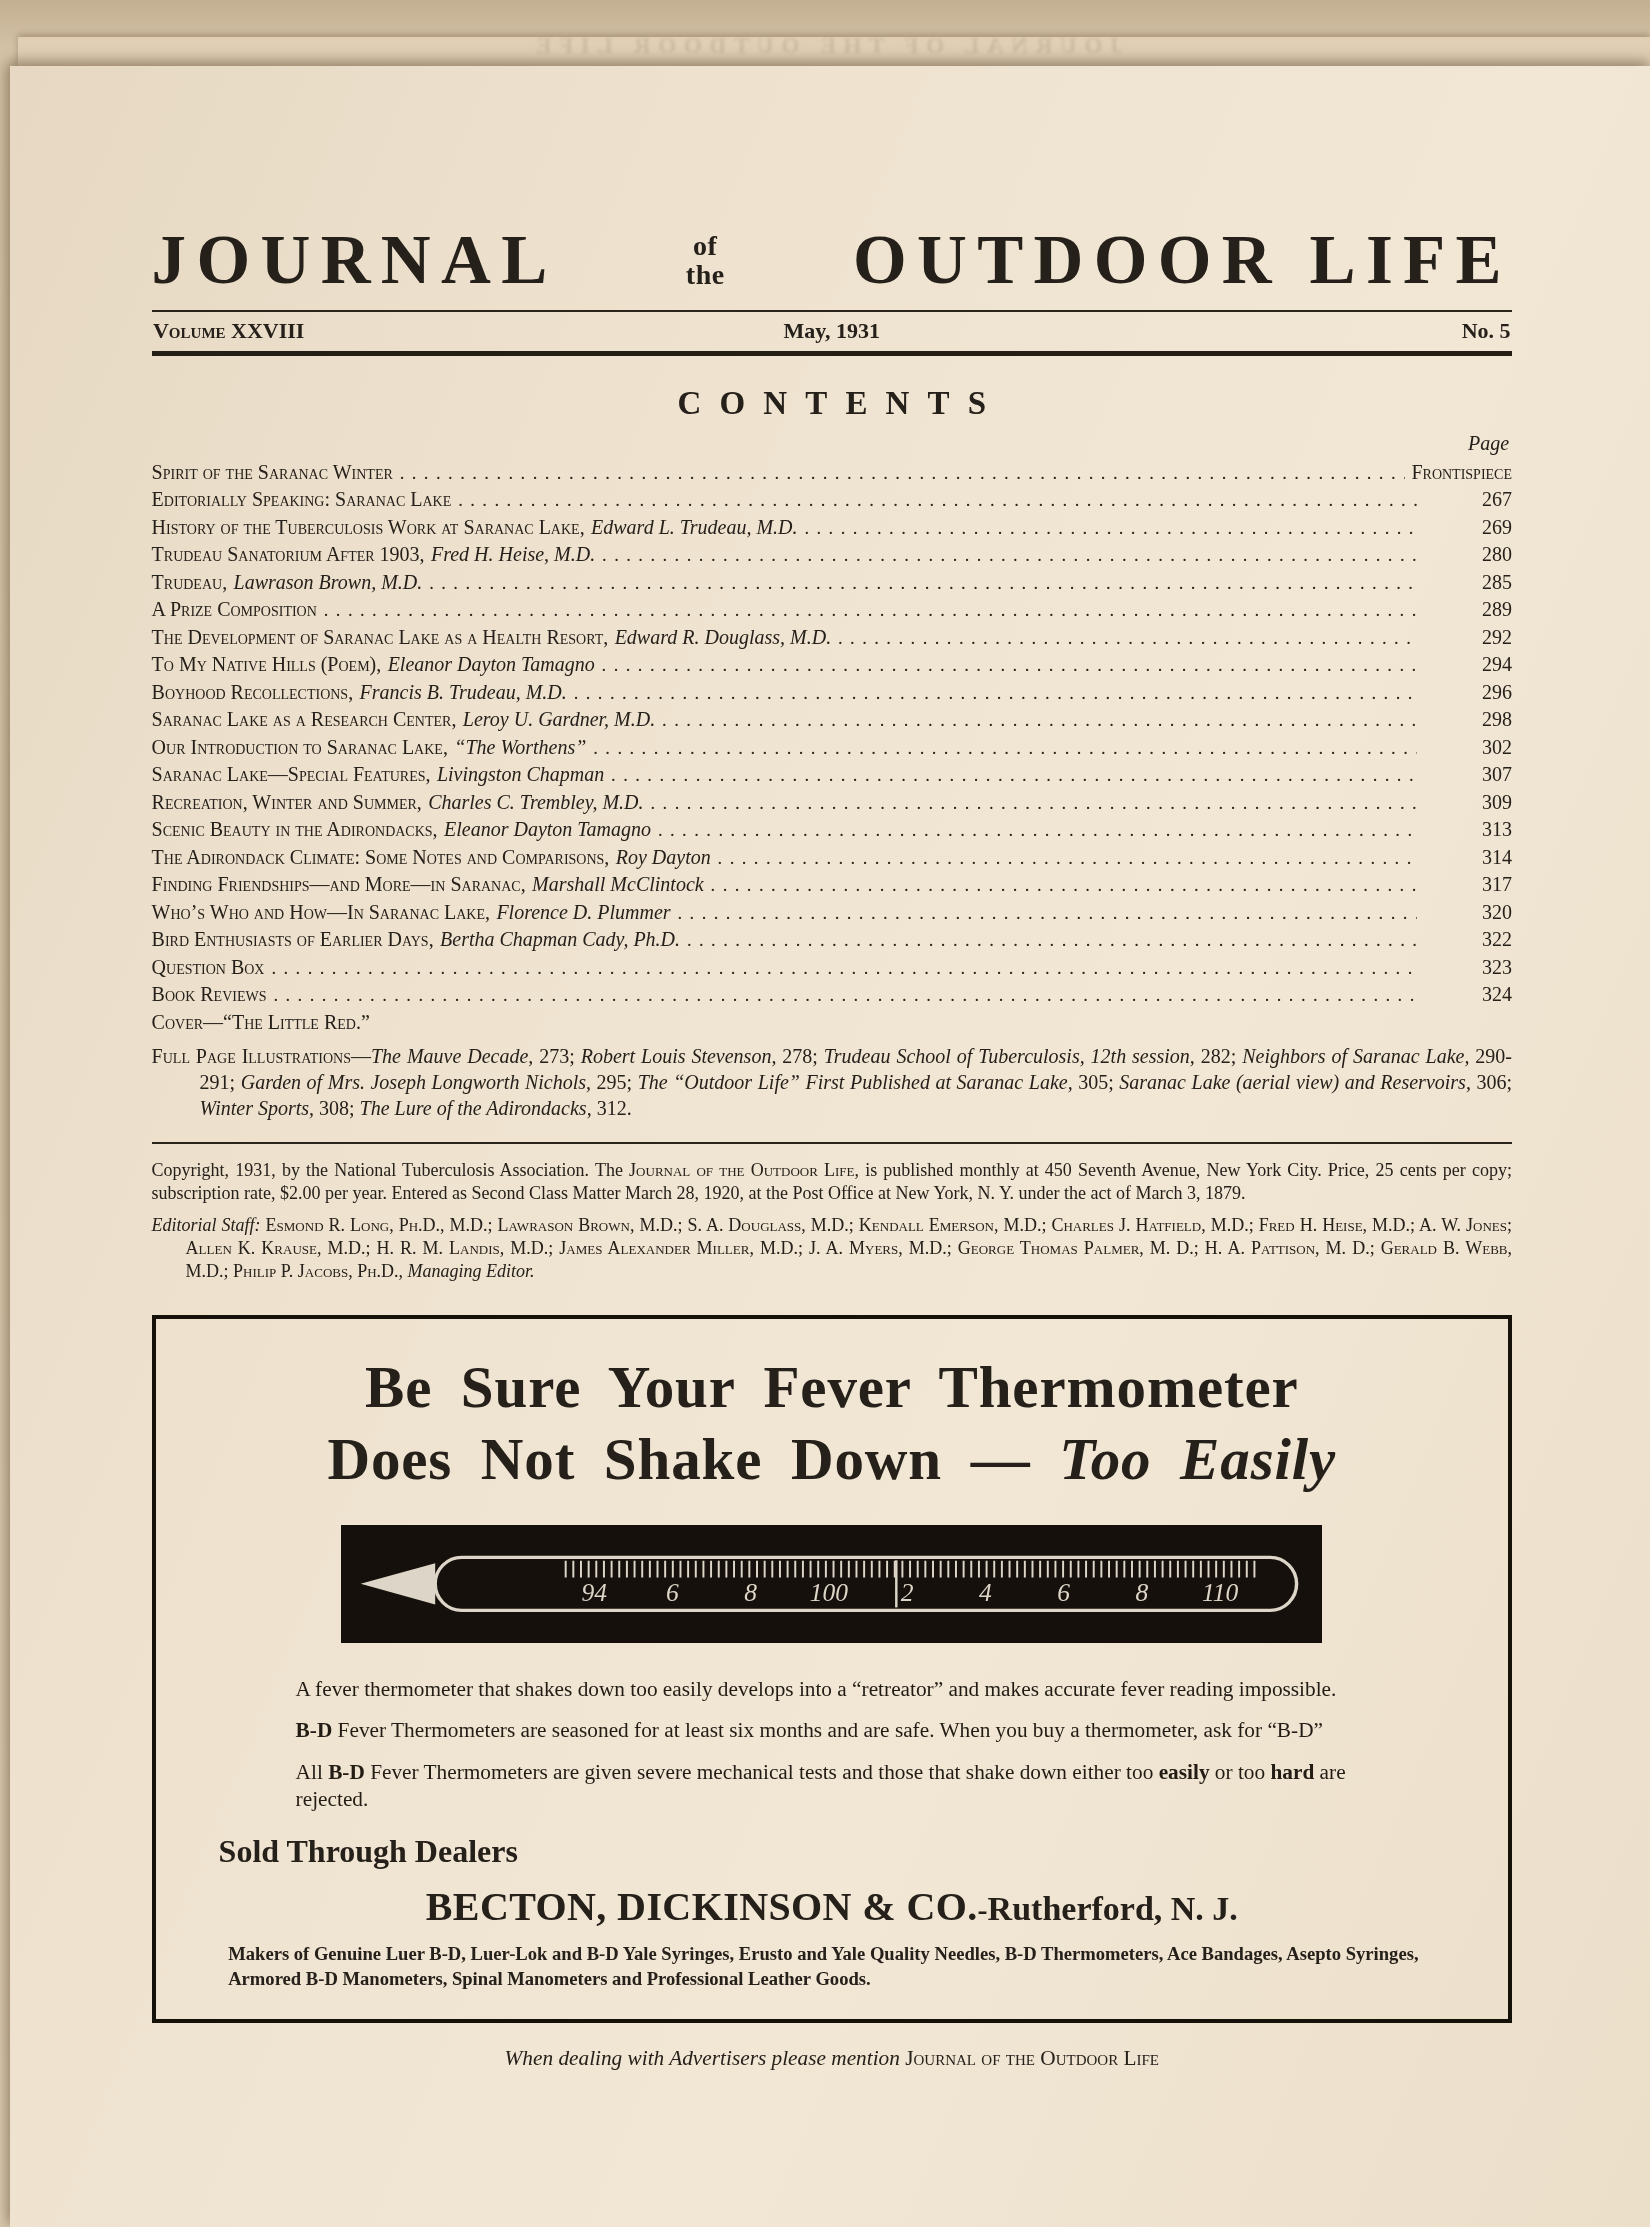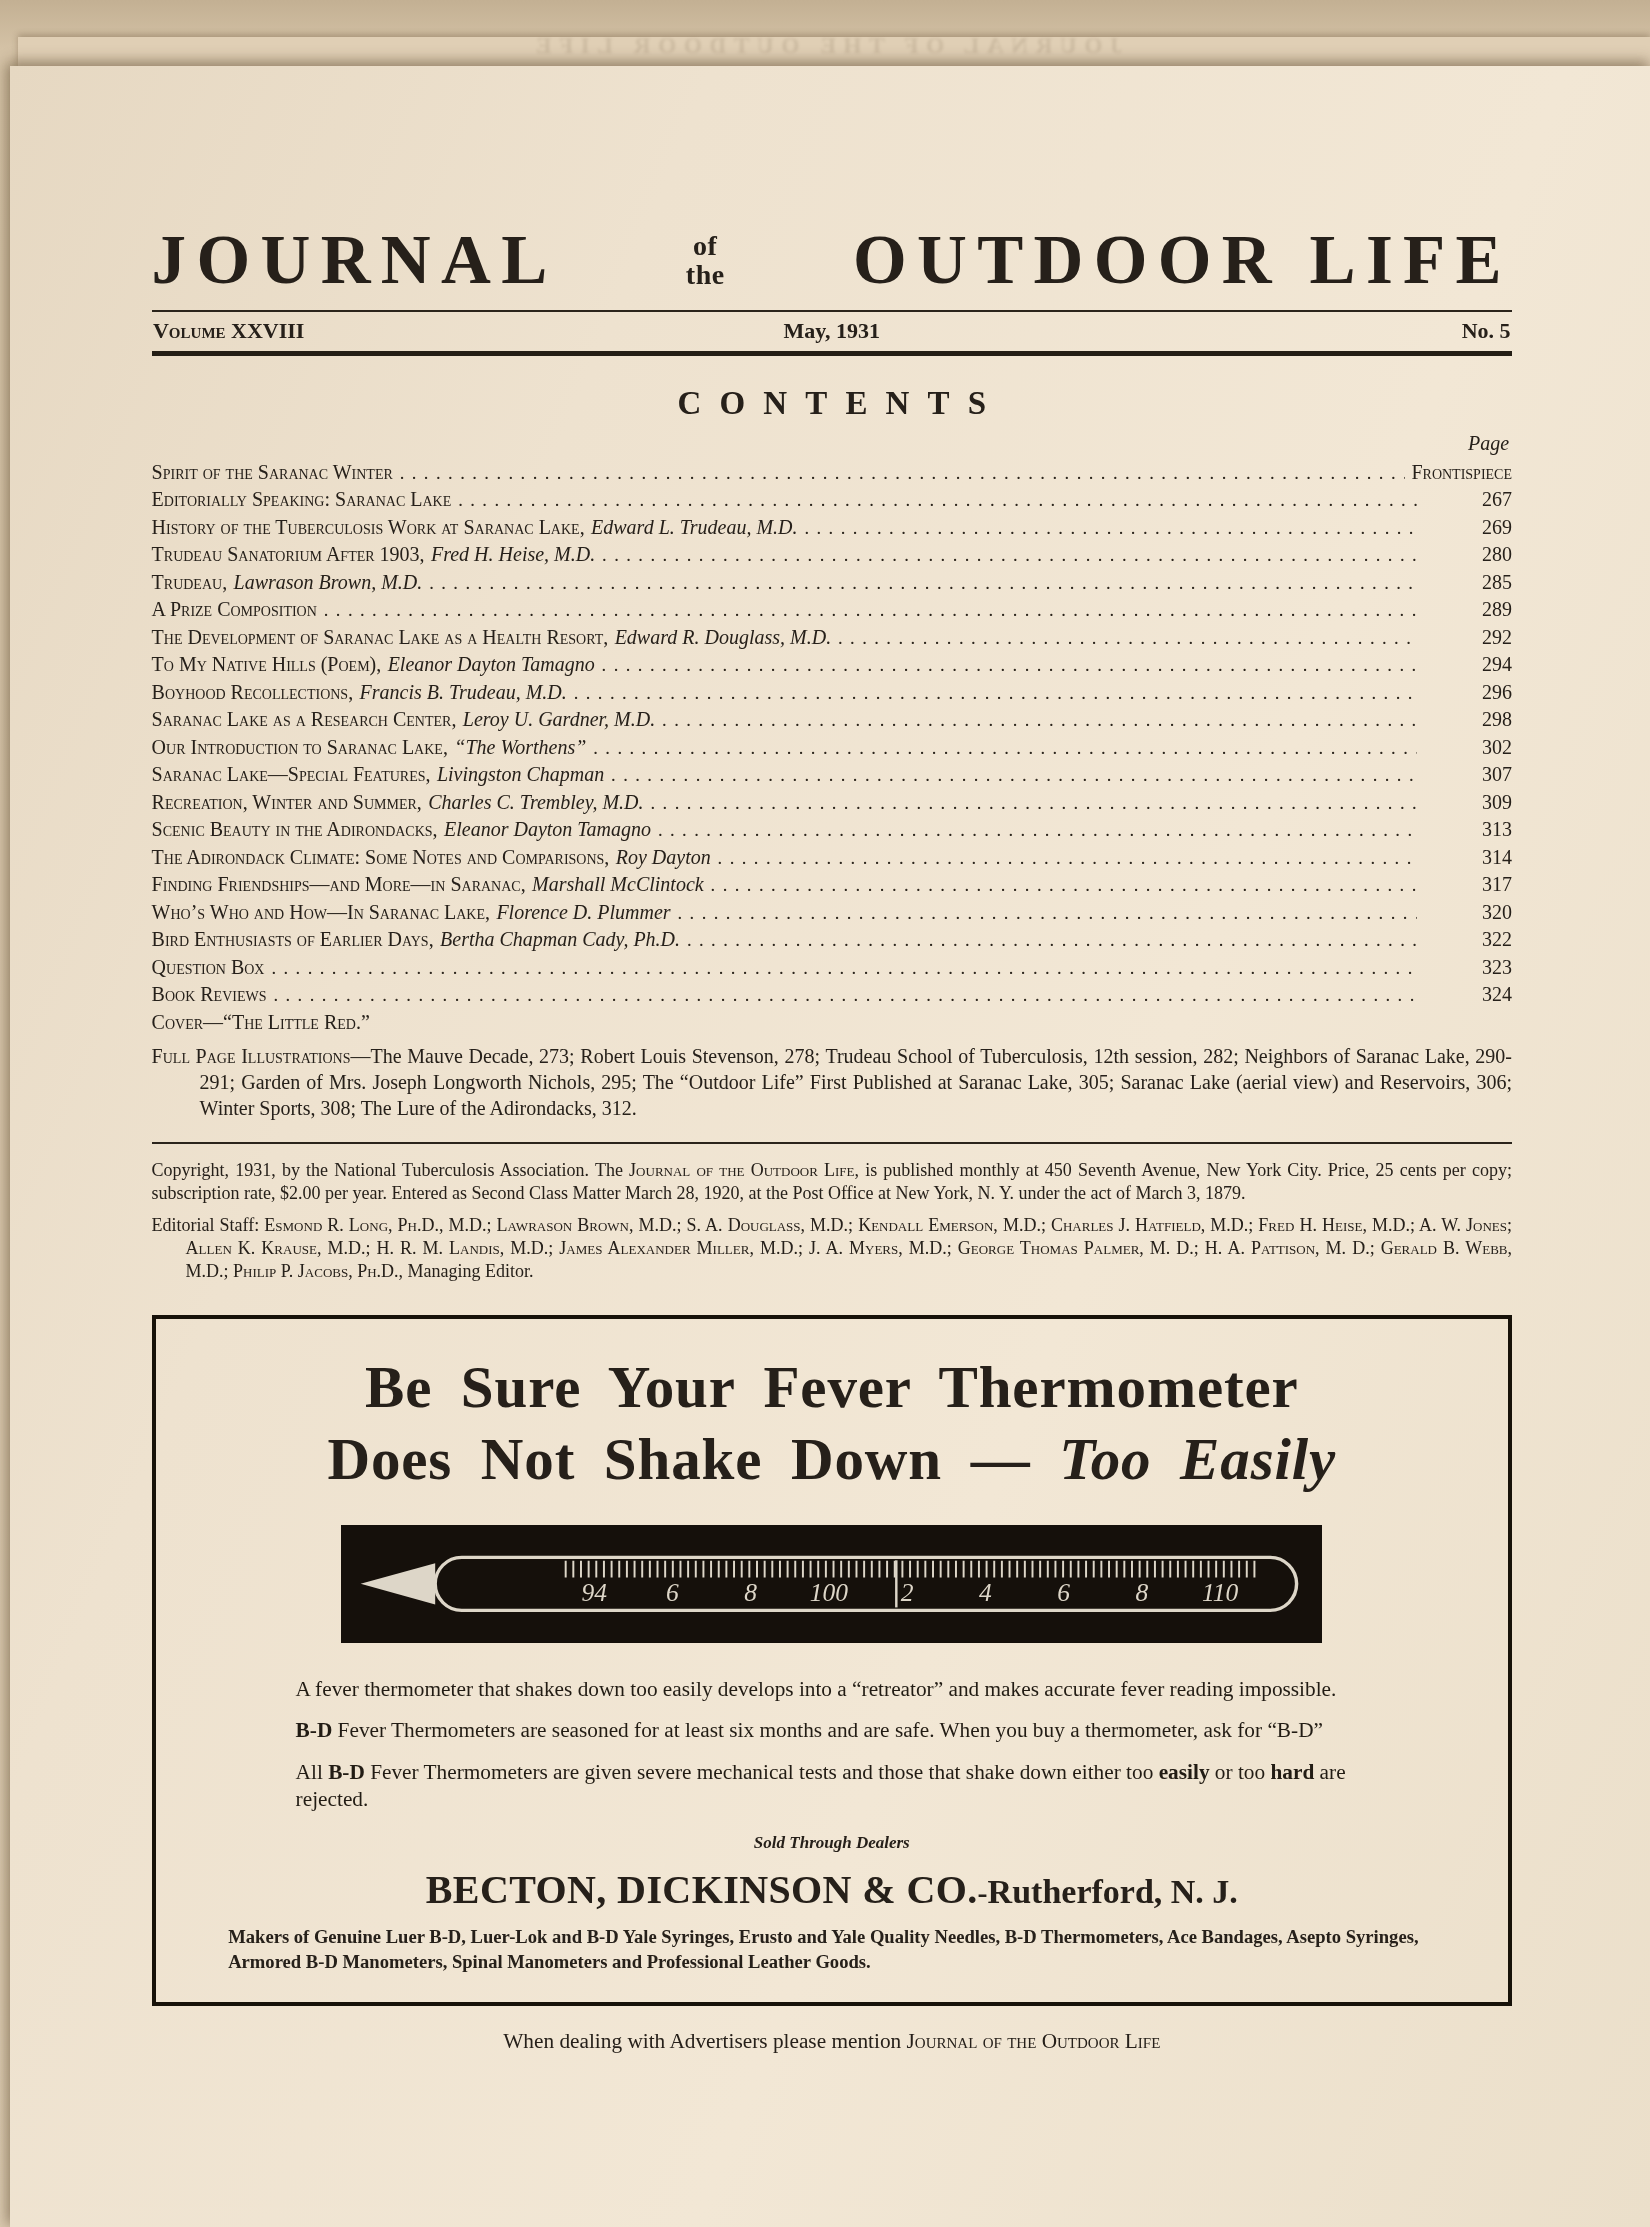--- a/index.html
+++ b/index.html
@@ -58,32 +58,32 @@
   
   .ad{margin-top:32px;border:4.1px solid #171209;padding:33px 63px 27.5px;}
   .ad-headline{margin:0;text-align:center;font-size:59px;font-weight:bold;line-height:1.22;
     letter-spacing:.015em;word-spacing:.22em;}
   .ad-line{display:block;}
   .thermo-band{width:80%;margin:29px auto 33px;background:#15100b;padding:0;line-height:0;}
   .thermo-band svg{display:block;width:100%;height:auto;}
   .thermo-nums{font-style:italic;font-size:26px;fill:#ddd6c8;text-anchor:middle;
     font-family:"Liberation Serif","DejaVu Serif",serif;}
   .ad-p{margin:0 0 13.8px;padding:0 77px;font-size:21.3px;line-height:27.5px;color:#221c14;}
-  .sold{margin:19px 0 13.8px;text-align:center;font-size:17px;font-weight:bold;font-style:italic;}
+  .sold{margin:19px 0 13.8px;text-align:left;font-size:32px;font-weight:bold;}
   .company-row{display:flex;align-items:baseline;justify-content:center;padding:0 9.6px;}
   .company{font-size:40px;font-weight:bold;letter-spacing:.01em;}
   .dash{font-size:30px;font-weight:bold;}
   .city{font-size:34px;font-weight:600;}
   .makers{margin:11px 0 0;padding:0 9.6px;font-size:18.6px;font-weight:bold;line-height:25px;}
 
   .footer-note{margin:23.4px 0 0;text-align:center;font-size:21.3px;}
 
   
   .seg-n{}
-  .seg-i{}
+  .seg-i{font-style:italic;}
   .seg-b{font-weight:bold;}
   .seg-bi{font-weight:bold;font-style:italic;}
   .seg-sc{font-variant:small-caps;}
 </style>
 </head>
 <body>
 
 <div class="backdrop">
   <div class="sheet-edge"></div>
   <div class="ghost">JOURNAL OF THE OUTDOOR LIFE</div>

